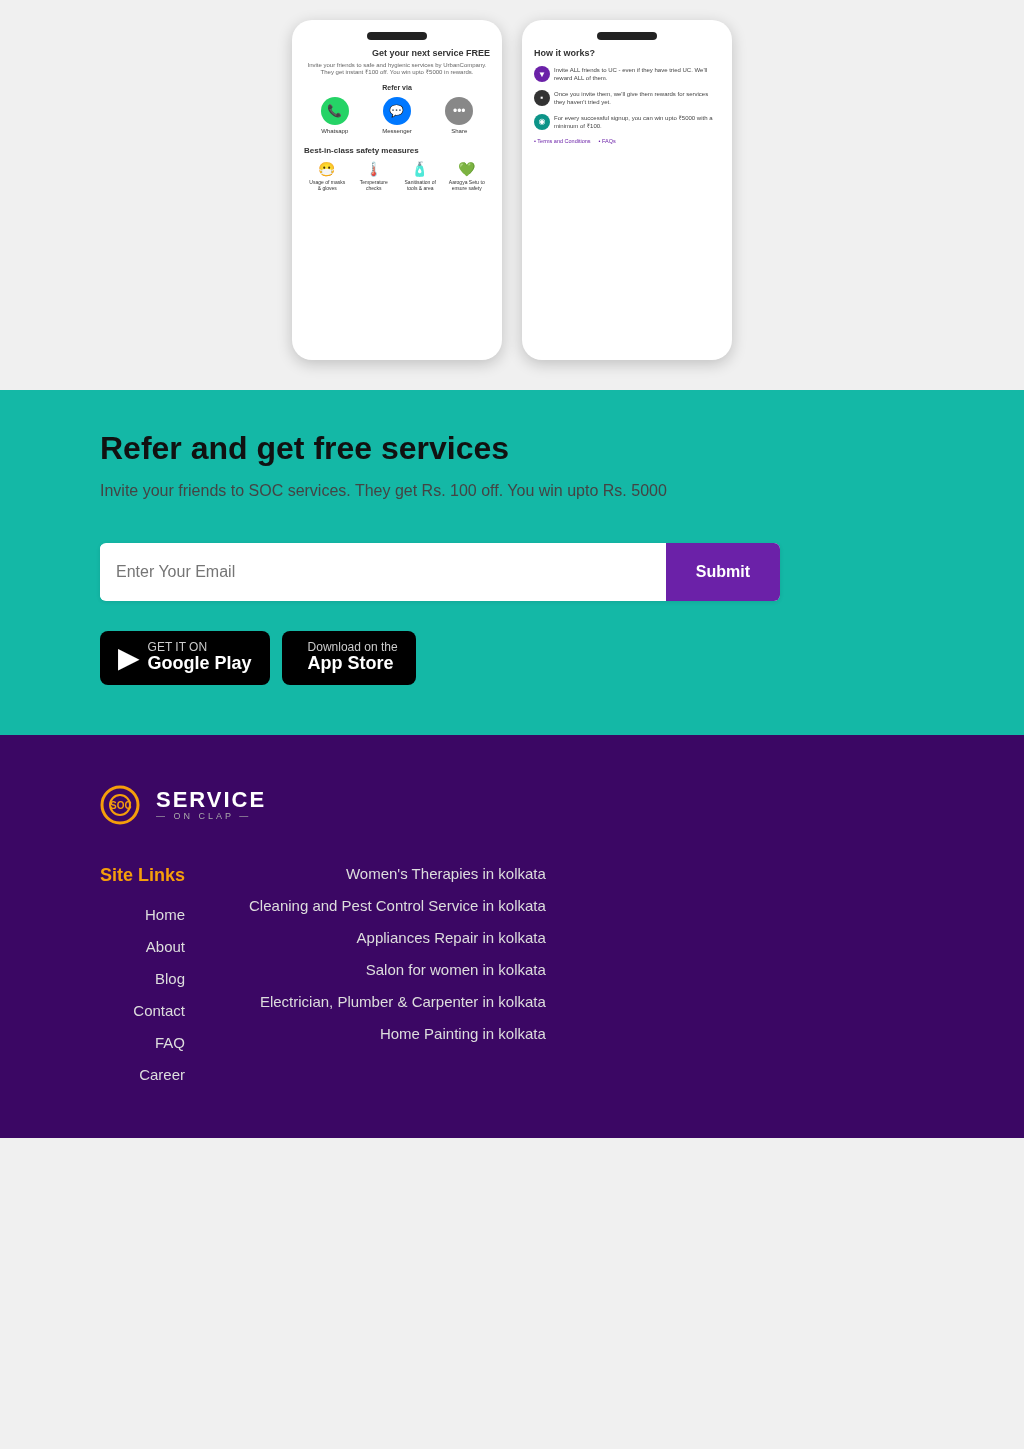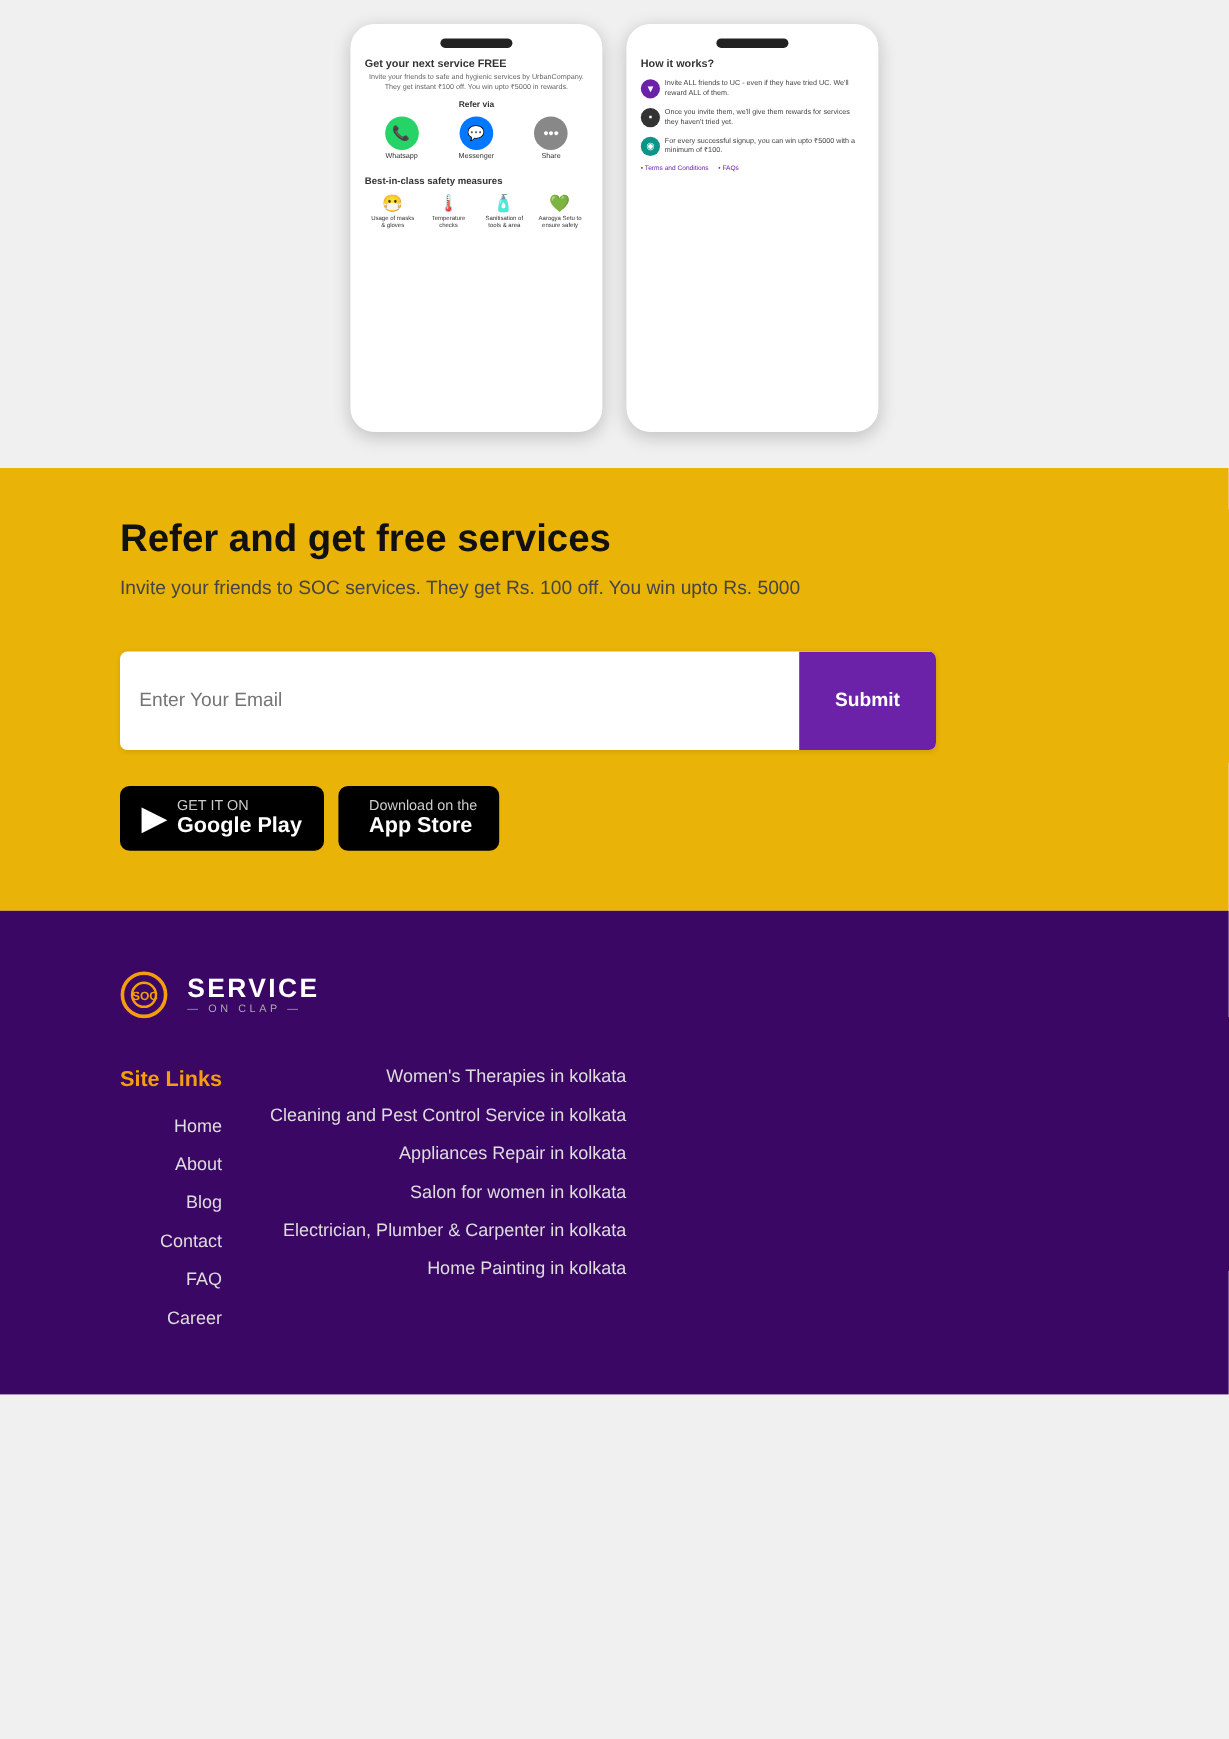--- a/index.html
+++ b/index.html
@@ -35,21 +35,21 @@
       width: 60px;
       height: 8px;
       background: #222;
       border-radius: 4px;
       margin: 0 auto 8px;
     }
 
     .phone-left .title {
       font-size: 9px;
       font-weight: bold;
-      text-align: left;
+      text-align: right;
       margin-bottom: 4px;
     }
     .phone-left .subtitle {
       font-size: 6px;
       text-align: center;
       color: #666;
       margin-bottom: 8px;
     }
     .phone-left .refer-via {
       text-align: center;
@@ -135,21 +135,21 @@
     .phone-right .footer-links {
       display: flex;
       gap: 8px;
       font-size: 5.5px;
       color: #6b21a8;
       margin-top: 8px;
     }
 
     
     .refer-section {
-      background: #eab308;
+      background: #14b8a6;
       padding: 40px 100px 30px;
     }
 
     .refer-section h2 {
       font-size: 32px;
       font-weight: bold;
       color: #111;
       margin-bottom: 12px;
     }
 
@@ -181,21 +181,21 @@
       font-size: 16px;
       color: #999;
       padding: 18px 16px;
       background: #fff;
     }
 
     .email-form button {
       background: #6b21a8;
       color: #fff;
       border: none;
-      padding: 32px 30px;
+      padding: 20px 30px;
       font-size: 16px;
       font-weight: 600;
       cursor: pointer;
       white-space: nowrap;
     }
 
     
     .app-buttons {
       display: flex;
       gap: 12px;
@@ -268,21 +268,21 @@
     }
 
     .footer-logo .logo-sub {
       font-size: 9px;
       color: #aaa;
       letter-spacing: 3px;
     }
 
     .footer-columns {
       display: flex;
-      gap: 40px;
+      gap: 64px;
     }
 
     .footer-col h3 {
       font-size: 18px;
       font-weight: bold;
       color: #f59e0b;
       margin-bottom: 20px;
     }
 
     .footer-col ul {

